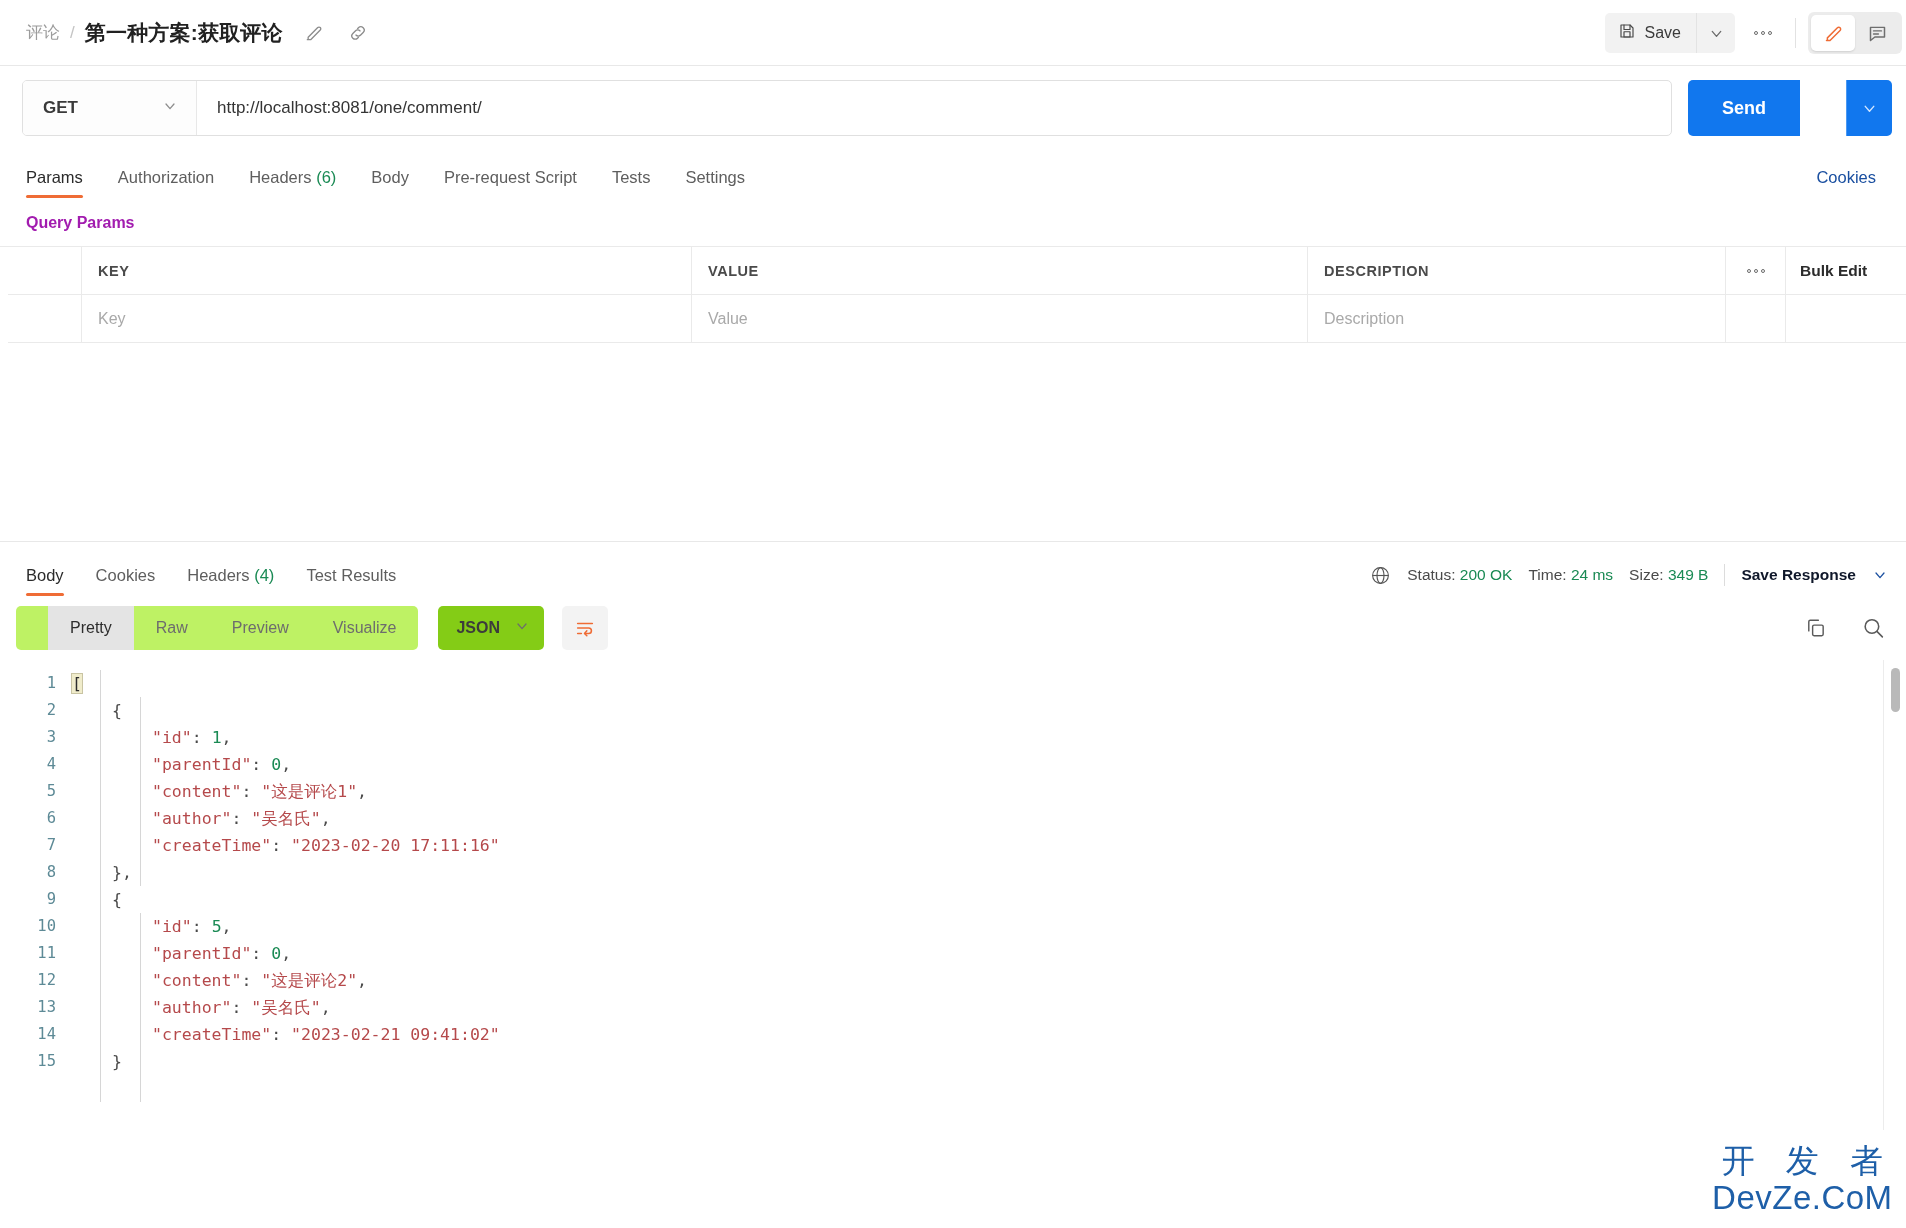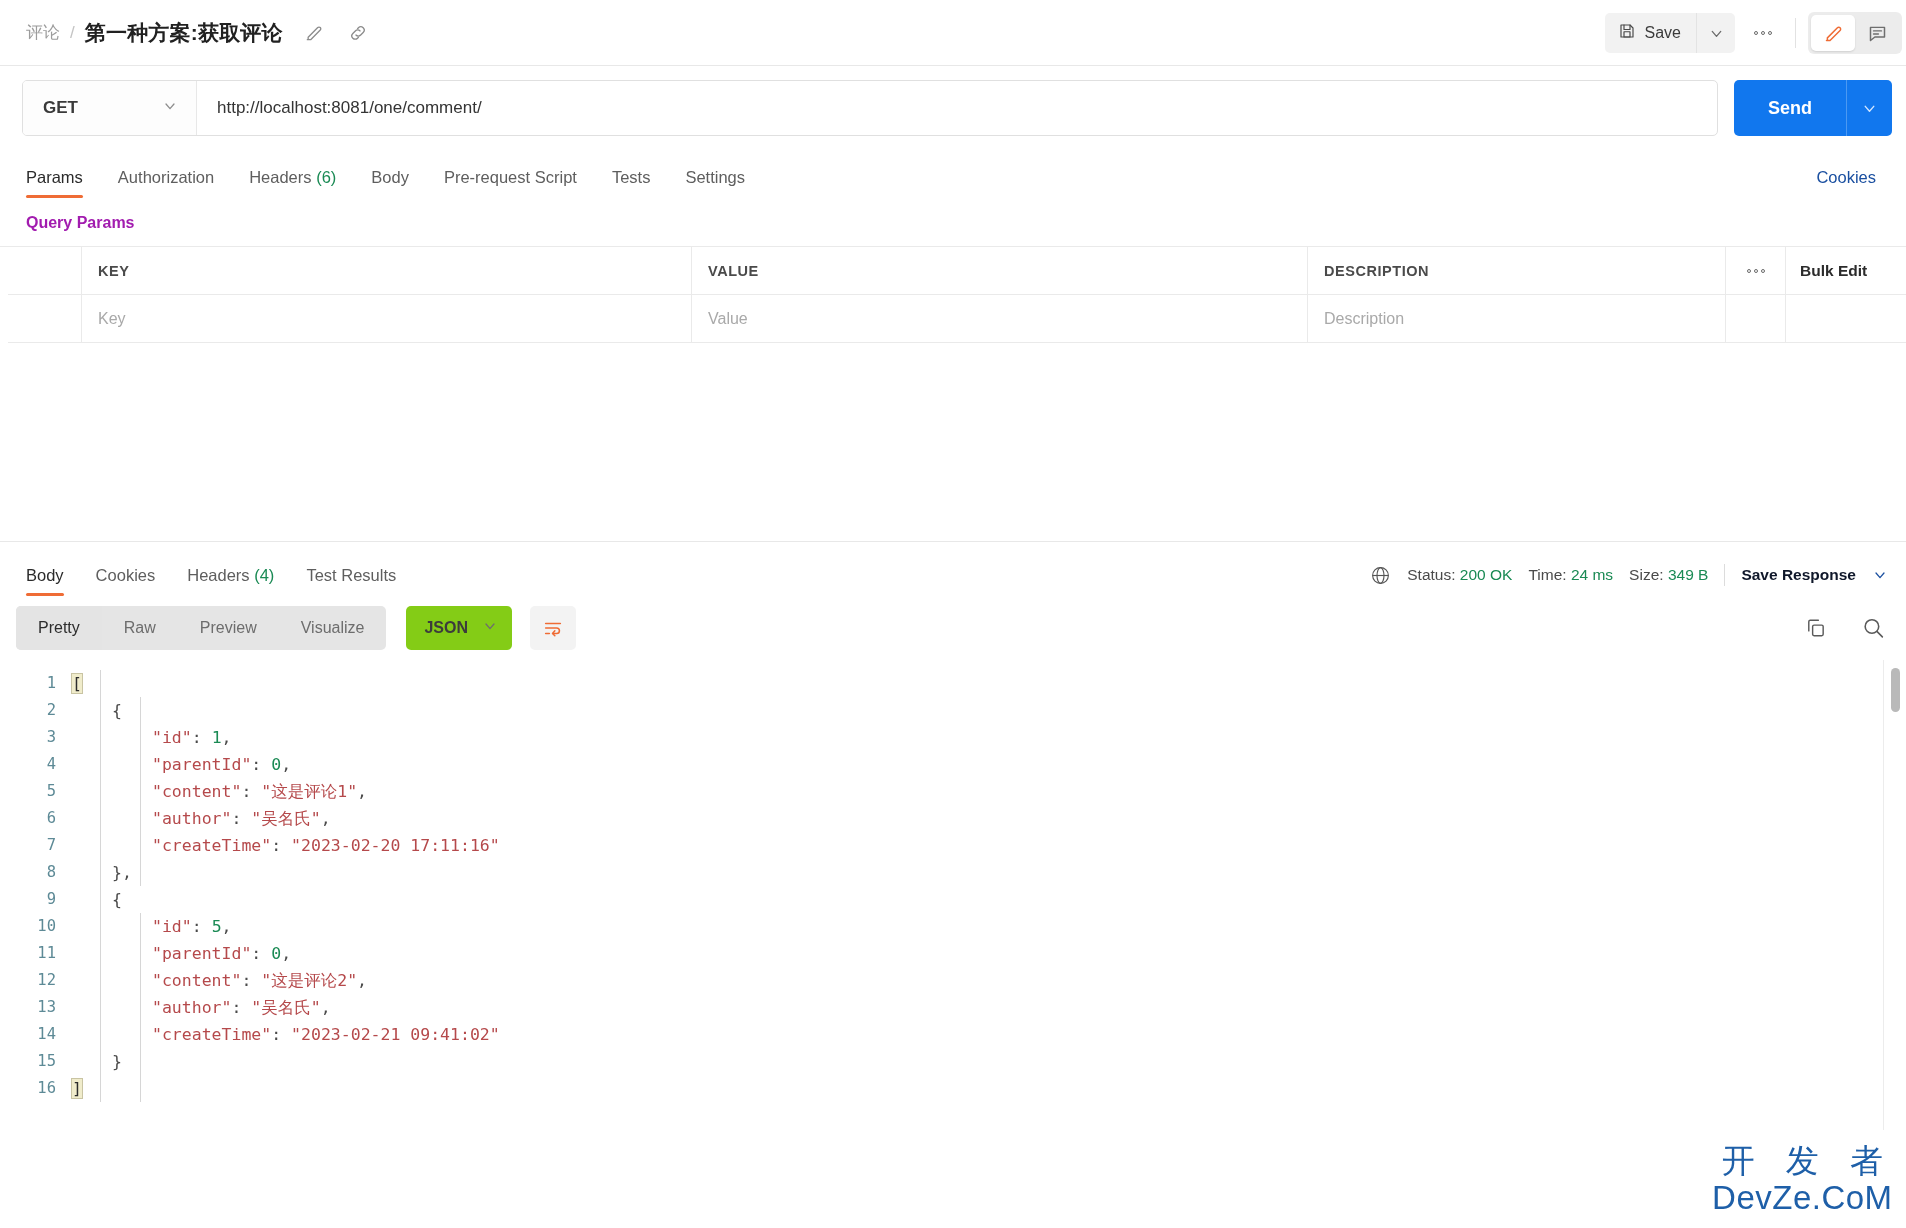--- a/index.html
+++ b/index.html
@@ -96,21 +96,21 @@
     background: #fdfdfd; cursor: pointer;
   }
   .method-sel .caret { color: #8d8d8d; font-weight: 400; }
   .url-input {
     flex: 1; display: flex; align-items: center;
     padding: 0 20px; font-size: 17px; color: #343434;
     cursor: text;
   }
   .send-wrap {
     display: flex; align-items: stretch; margin: 0 14px 0 16px;
-    border-radius: 5px; overflow: hidden; height: 56px;
+    border-radius: 5px; overflow: hidden; height: 56px; gap: 46px;
   }
   .send-btn {
     background: #1177ee; color: #fff;
     font-size: 18px; font-weight: 700;
     display: flex; align-items: center; justify-content: center;
     padding: 0 34px; cursor: pointer;
   }
   .send-caret {
     background: #1177ee; color: #cfe4ff;
     width: 46px; display: flex; align-items: center; justify-content: center;
@@ -193,21 +193,21 @@
   .meta-div { width: 1px; height: 22px; background: #dcdcdc; }
   .save-resp { color: #0f172a; font-weight: 700; font-size: 15.5px; cursor: pointer; }
   .globe { color: #555; display: flex; align-items: center; }
 
   
   .viewer-bar {
     display: flex; align-items: center;
     padding: 10px 0 10px 16px; position: relative;
   }
   .seg {
-    display: flex; background: #e5e5e5; border-radius: 5px; overflow: hidden; height: 44px;
+    display: flex; background: #bef264; border-radius: 5px; overflow: hidden; height: 44px; padding-left: 32px;
   }
   .seg-item {
     display: flex; align-items: center; justify-content: center;
     padding: 0 22px; font-size: 16px; color: #6d6d6d; cursor: pointer;
   }
   .seg-item.active { background: #e4e4e4; color: #2d2d2d; }
   .lang-sel {
     display: flex; align-items: center; gap: 14px;
     background: #84cc16; border-radius: 5px; height: 44px;
     padding: 0 14px 0 18px; margin-left: 20px;
@@ -536,24 +536,20 @@
         <span class="code-txt" style="padding-left: 80px;"><span class="tok-key">"author"</span><span class="tok-punc">: </span><span class="tok-str">"吴名氏"</span><span class="tok-punc">,</span></span>
       </div>
       <div class="code-line">
         <span class="ln">14</span>
         <span class="code-txt" style="padding-left: 80px;"><span class="tok-key">"createTime"</span><span class="tok-punc">: </span><span class="tok-str">"2023-02-21 09:41:02"</span></span>
       </div>
       <div class="code-line">
         <span class="ln">15</span>
         <span class="code-txt" style="padding-left: 40px;"><span class="tok-brace">}</span></span>
       </div>
-      <div class="code-line">
-        <span class="ln">16</span>
-        <span class="code-txt" style="padding-left: 0px;"><span class="tok-match">]</span></span>
-      </div>
     </div>
   <div class="code-vline"></div>
   <div class="code-scroll-thumb"></div>
 </div>
 
 <div class="watermark">
   <div class="wm-cn">开 发 者</div>
   <div class="wm-en">DevZe.CoM</div>
 </div>
 

